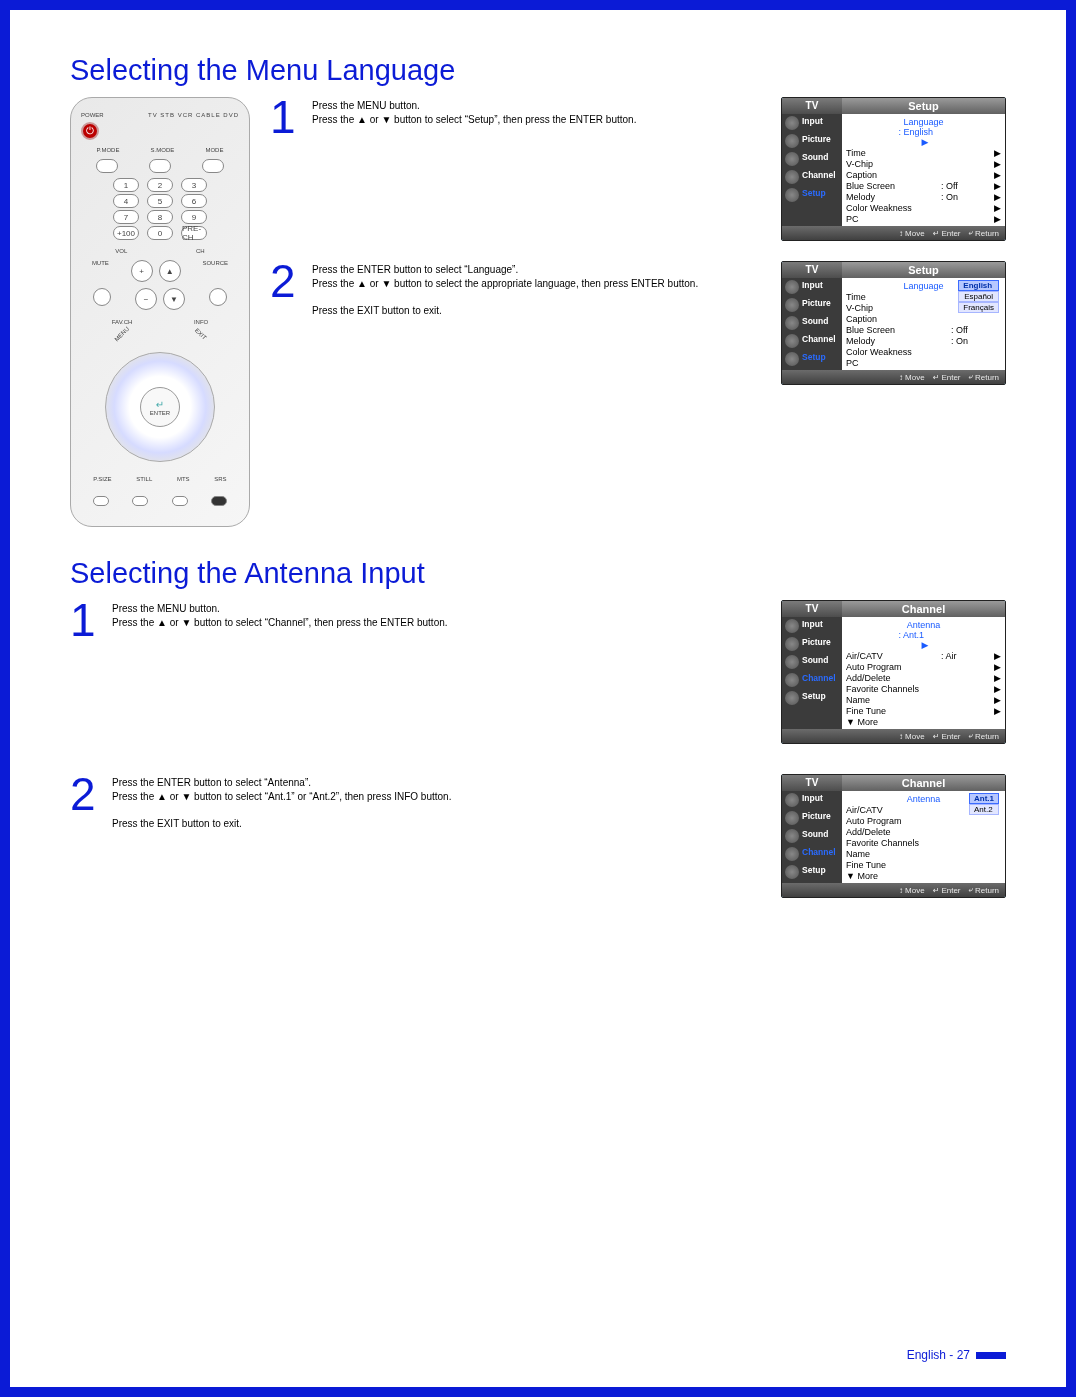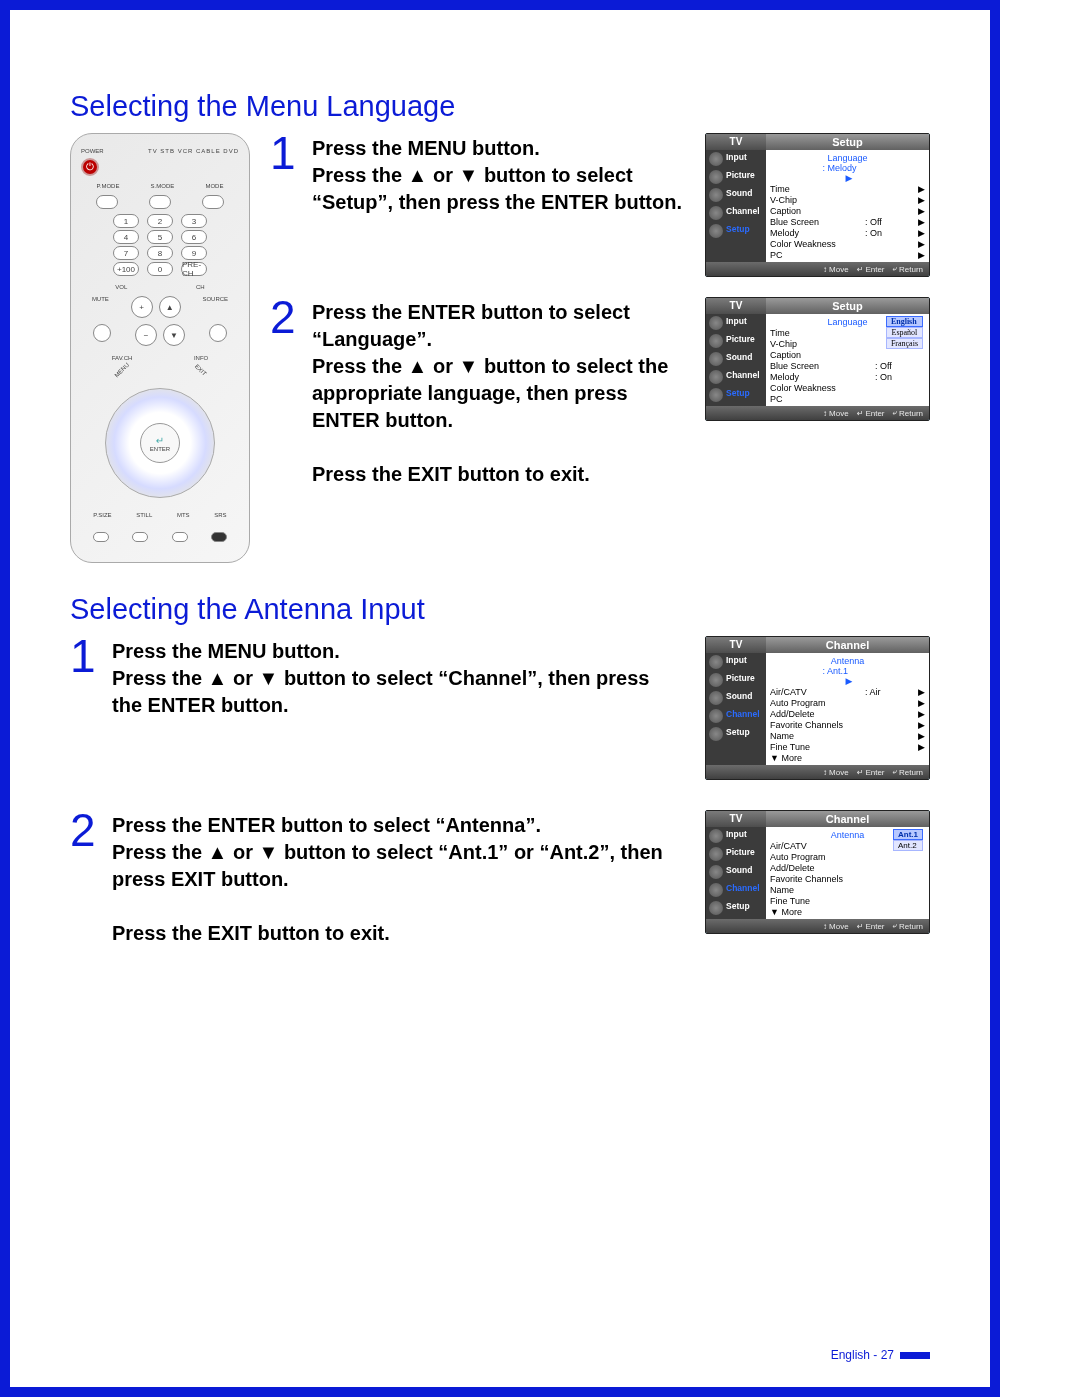--- a/index.html
+++ b/index.html
@@ -1,37 +1,37 @@
 <!DOCTYPE html>
 <html><head>
 <meta charset="utf-8">
 <style>
   * { box-sizing: border-box; margin: 0; padding: 0; }
   body { background: #fff; font-family: Arial, Helvetica, sans-serif; font-size: 13px; color: #000; }
-  .page-border { border: 10px solid #0b1bd6; width: 1000px; height: 1397px; padding: 80px 60px 25px 60px; position: relative; }
+  .page-border { border: 10px solid #0b1bd6; width: 1076px; height: 1397px; padding: 44px 60px 25px 60px; position: relative; }
   .inner { width: 100%; }
   h1.section-title { color: #0b1bd6; font-size: 29px; font-weight: 500; font-family: 'Arial Narrow', Arial, sans-serif; letter-spacing: 0; margin-top: 100px; margin-bottom: 10px; }
   .intro { font-family: Arial, sans-serif; font-size: 14px; margin-bottom: 25px; }
   .row1 { display: flex; gap: 20px; }
   .remote { width: 180px; height: 430px; background: linear-gradient(135deg,#e9e9e9,#f6f6f6); border-radius: 22px; border: 1px solid #aaa; flex: 0 0 180px; display:flex; flex-direction:column; align-items:center; padding:14px 10px 10px; font-size:7px; color:#444; }
   .remote .pwr-row{display:flex;width:100%;justify-content:space-between;align-items:center;margin-bottom:4px;}
   .remote .pwr{width:18px;height:18px;border-radius:9px;background:#b00;border:2px solid #c99;color:#fff;display:flex;align-items:center;justify-content:center;font-size:10px;}
   .remote .lbls{font-size:6px;letter-spacing:1px;}
   .remote .moderow{display:flex;width:100%;justify-content:space-around;font-size:6px;margin:3px 0;}
   .remote .numrow{display:flex;justify-content:center;gap:8px;margin:2px 0;}
   .remote .num{width:26px;height:14px;border:1px solid #888;border-radius:7px;background:#fff;display:flex;align-items:center;justify-content:center;font-size:8px;}
   .remote .ring{margin-top:12px;position:relative;width:110px;height:110px;border-radius:55px;background:radial-gradient(circle,#fff 40%,#d6dbff 60%,#e5e5e5 75%);border:1px solid #aaa;display:flex;align-items:center;justify-content:center;}
   .remote .enter{width:40px;height:40px;border-radius:20px;border:1px solid #999;background:#f8f8f8;display:flex;flex-direction:column;align-items:center;justify-content:center;}
   .remote .enter .sq{font-size:10px;color:#4aa;}
   .remote .enter .tx{font-size:6px;}
   .remote .bot{margin-top:14px;display:flex;width:100%;justify-content:space-around;font-size:6px;}
   .steps-col { flex: 1; display: flex; flex-direction: column;}
   .step { display: flex; gap: 12px; margin-bottom: 30px; }
   .step-num { color: #0b1bd6; font-size: 46px; font-family: 'Arial Narrow', Arial, sans-serif; font-weight: 400; line-height: 0.9; width: 30px; }
-  .step-text { font-size: 20px; line-height: 1.35; flex:1; padding-top:2px;font-weight:bold; }
+  .step-text { font-size: 10px; line-height: 1.35; flex:1; padding-top:2px; }
   .step-text .arrow { display:inline-block; }
   .osd { width: 225px; flex: 0 0 225px; }
   .osd-box { background: #7dd3fc; border: 1px solid #222; color: #fff; font-size: 9px; border-radius: 2px; margin-bottom: 20px; overflow: hidden; }
   .osd-header { display: flex; }
   .osd-header .tv { width: 60px; background: linear-gradient(#7b7b7b,#4d4d4d); color:#fff; font-weight: bold; font-size: 10px; text-align:center; padding: 2px 0; }
   .osd-header .ttl { flex:1; background: linear-gradient(#9a9a9a,#616161); color:#fff; font-weight: bold; font-size: 11px; text-align:center; padding: 2px 0; }
   .osd-body { display:flex; }
   .osd-side { width: 60px; background:#3b3b3b; display:flex; flex-direction:column; }
   .osd-side .sitem { display:flex; gap:3px; padding:2px 3px; font-size:8.5px; font-weight:bold; }
   .osd-side .sitem.active { color:#2a6bff; }
@@ -186,21 +186,21 @@
                       <span>Channel</span>
                     </div>
                     <div class="sitem active">
                       <span class="ic"></span>
                       <span>Setup</span>
                     </div>
                   </div>
                 <div class="osd-main" id="osd1-main">
                     <div class="ln hi">
                       <span class="k">Language</span>
-                      <span class="v">: Melody</span>
+                      <span class="v">: English</span>
                       <span class="caret">▶</span>
                     </div>
                     <div class="ln">
                       <span class="k">Time</span>
                       <span class="v"></span>
                       <span class="caret">▶</span>
                     </div>
                     <div class="ln">
                       <span class="k">V-Chip</span>
                       <span class="v"></span>
@@ -310,21 +310,21 @@
                     <div class="ln">
                       <span class="k">Melody</span>
                       <span class="v">: On</span>
                     </div>
                     <div class="ln">
                       <span class="k">Color Weakness</span>
                     </div>
                     <div class="ln">
                       <span class="k">PC</span>
                     </div>
-                    <div style="position: absolute; right: 6px; top: 2px; display: flex; flex-direction: column; font-family: Liberation Serif, serif;">
+                    <div style="position: absolute; right: 6px; top: 2px; display: flex; flex-direction: column;">
                       <div class="langopt sel" style="position: static;">English</div>
                       <div class="langopt" style="position: static; text-align: center;">Español</div>
                       <div class="langopt" style="position: static;">Français</div>
                     </div>
                   </div>
               </div>
               <div class="osd-foot">
                 <span>
                     <span>↕</span>
                     <span>Move</span>
@@ -436,21 +436,21 @@
             </div>
           </div>
         </div>
       </div>
 
       <div class="row2">
         <div class="left step">
           <div class="step-num">2</div>
           <div class="step-text">
             <span>Press the ENTER button to select “Antenna”.</span><br>
-            <span>Press the </span><span class="arrow">▲</span><span> or </span><span class="arrow">▼</span><span> button to select “Ant.1” or “Ant.2”, then press EXIT button.</span>
+            <span>Press the </span><span class="arrow">▲</span><span> or </span><span class="arrow">▼</span><span> button to select “Ant.1” or “Ant.2”, then press INFO button.</span>
             <br><br>
             <span>Press the EXIT button to exit.</span>
           </div>
         </div>
         <div class="right">
           <div class="osd-box">
             <div class="osd-header">
                 <div class="tv">TV</div>
                 <div class="ttl">Channel</div>
               </div>

